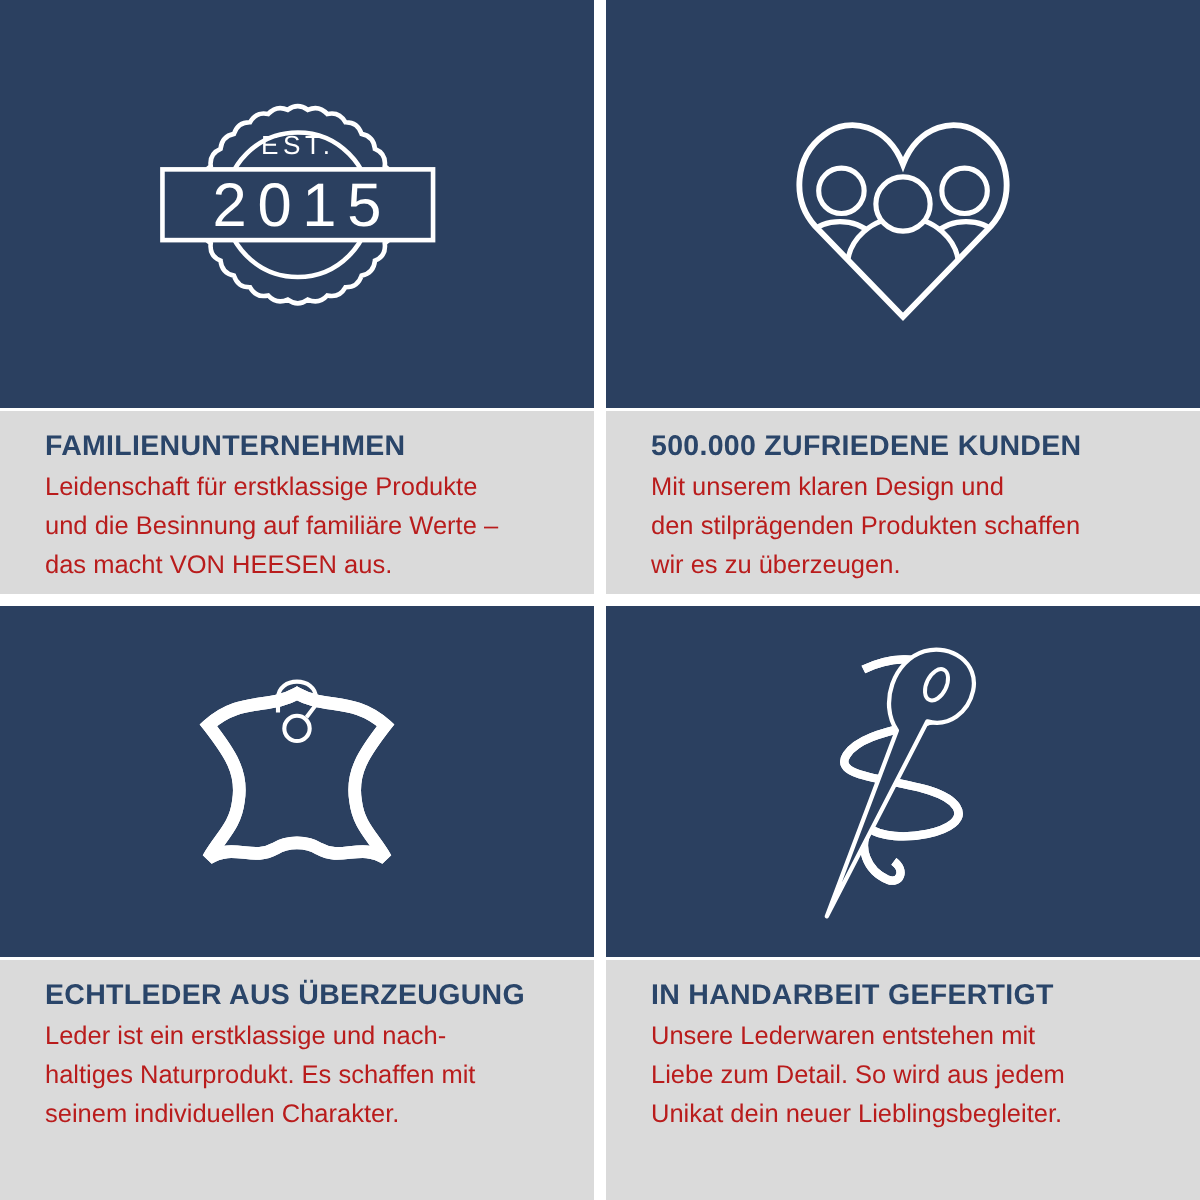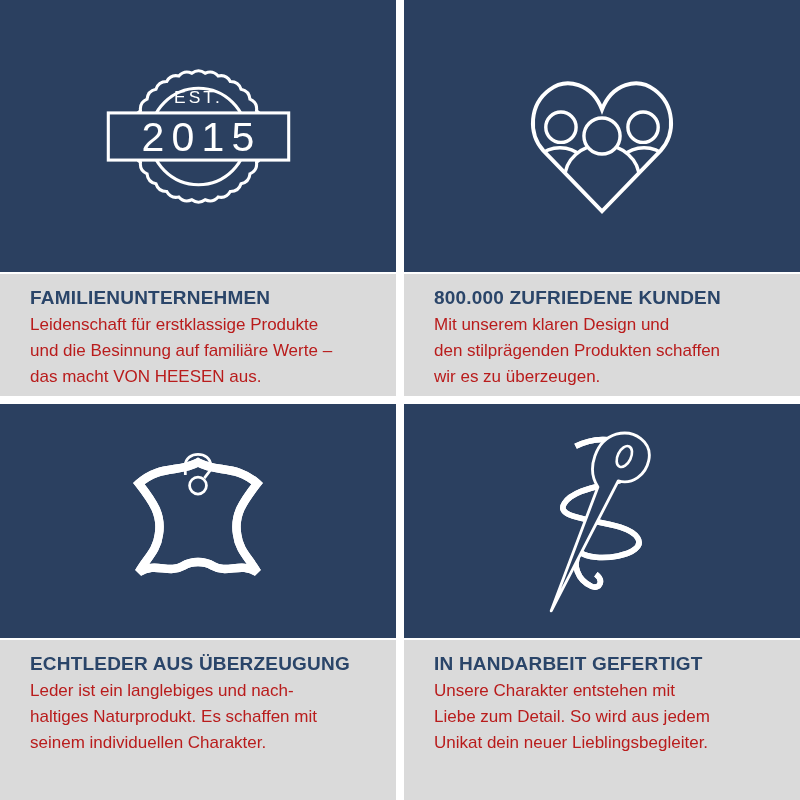--- a/index.html
+++ b/index.html
@@ -83,21 +83,21 @@
           <circle cx="58" cy="80" r="15.5" fill="#2b4060" stroke="#ffffff" stroke-width="3.5"></circle>
           <path d="M112 172 L112 130 A31 29 0 0 1 174 130 L174 172 Z" fill="#2b4060" stroke="#ffffff" stroke-width="3.5"></path>
           <circle cx="142" cy="80" r="15.5" fill="#2b4060" stroke="#ffffff" stroke-width="3.5"></circle>
           <path d="M62 176 L62 132 A38 34 0 0 1 138 132 L138 176 Z" fill="#2b4060" stroke="#ffffff" stroke-width="3.5"></path>
           <circle cx="100" cy="89" r="18.5" fill="#2b4060" stroke="#ffffff" stroke-width="3.5"></circle>
         </g>
         <path d="M100 62 C90 36 64 28 46 42 C26 57 24 86 40 104 L100 166 L160 104 C176 86 174 57 154 42 C136 28 110 36 100 62 Z" fill="none" stroke="#ffffff" stroke-width="4"></path>
       </svg>
     </div>
     <div class="text-panel">
-      <h2 class="heading">800.000 ZUFRIEDENE KUNDEN</h2>
+      <h2 class="heading">500.000 ZUFRIEDENE KUNDEN</h2>
       <span class="body-line">Mit unserem klaren Design und</span>
       <span class="body-line">den stilprägenden Produkten schaffen</span>
       <span class="body-line">wir es zu überzeugen.</span>
     </div>
   </div>
 
   <div class="card row2">
     <div class="icon-box">
       <svg width="148" height="169" viewBox="0 0 140 160">
         <path id="hidepath" d="M14 44 C34 26 52 34 70 24 C88 34 106 26 126 44
@@ -105,38 +105,38 @@
                  C110 118 98 130 84 122 C76 117 64 117 56 122
                  C42 130 30 118 14 128
                  C22 114 31 108 33 92 C36 74 28 62 14 44 Z" fill="none" stroke="#ffffff" stroke-width="8"></path>
         <use href="#hidepath" stroke="#2b4060" stroke-width="3.8" fill="none"></use>
         <path d="M58 36 L58 27 C58 13 82 13 82 27 L82 31 L76 39" fill="none" stroke="#ffffff" stroke-width="2.6"></path>
         <circle cx="70" cy="46" r="8" fill="none" stroke="#ffffff" stroke-width="2.6"></circle>
       </svg>
     </div>
     <div class="text-panel">
       <h2 class="heading">ECHTLEDER AUS ÜBERZEUGUNG</h2>
-      <span class="body-line">Leder ist ein langlebiges und nach-</span>
+      <span class="body-line">Leder ist ein erstklassige und nach-</span>
       <span class="body-line">haltiges Naturprodukt. Es schaffen mit</span>
       <span class="body-line">seinem individuellen Charakter.</span>
     </div>
   </div>
 
   <div class="card row2">
     <div class="icon-box">
       <svg width="122" height="198" viewBox="0 0 120 195">
         <path id="threadpath" d="M34 24 C70 6 106 28 97 46 C88 63 36 60 23 80
                  C10 100 82 94 95 114 C106 131 52 140 38 128
                  C30 140 36 156 50 162 C58 165 62 156 54 150" fill="none" stroke="#ffffff" stroke-width="5.5"></path>
         <use href="#threadpath" stroke="#2b4060" stroke-width="2.4" fill="none"></use>
         <path d="M10 186 L56 64 C44 46 54 18 74 12 C92 7 110 20 106 38 C103 52 90 62 76 58 L10 186 Z" fill="#2b4060" stroke="#ffffff" stroke-width="2.8" stroke-linejoin="round"></path>
         <ellipse cx="82" cy="34" rx="6.5" ry="11" transform="rotate(26 82 34)" fill="#2b4060" stroke="#ffffff" stroke-width="2.6"></ellipse>
       </svg>
     </div>
     <div class="text-panel">
       <h2 class="heading">IN HANDARBEIT GEFERTIGT</h2>
-      <span class="body-line">Unsere Charakter entstehen mit</span>
+      <span class="body-line">Unsere Lederwaren entstehen mit</span>
       <span class="body-line">Liebe zum Detail. So wird aus jedem</span>
       <span class="body-line">Unikat dein neuer Lieblingsbegleiter.</span>
     </div>
   </div>
 
 </div>
 
 </body></html>

